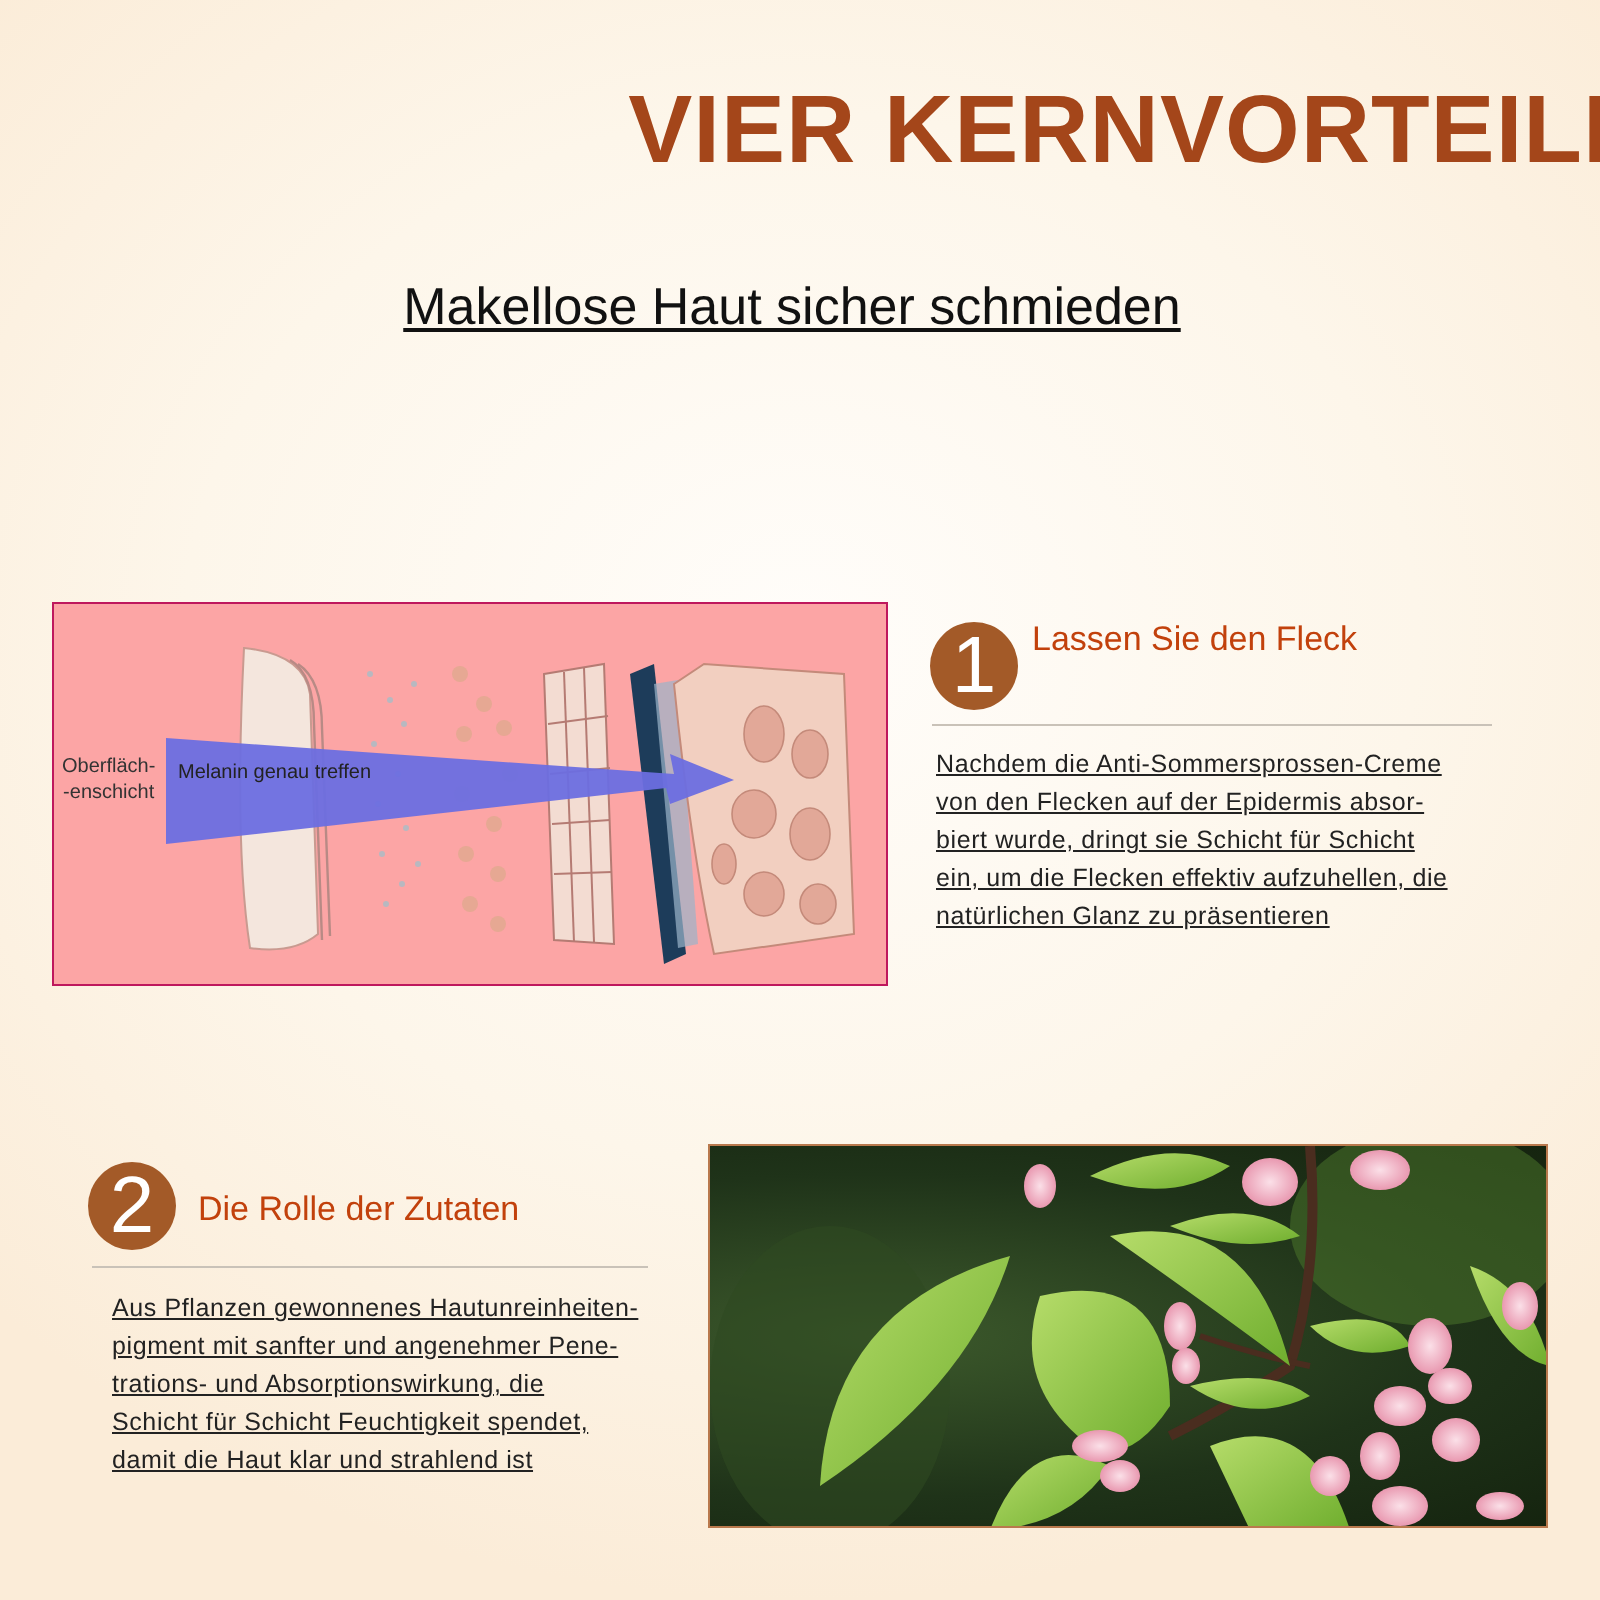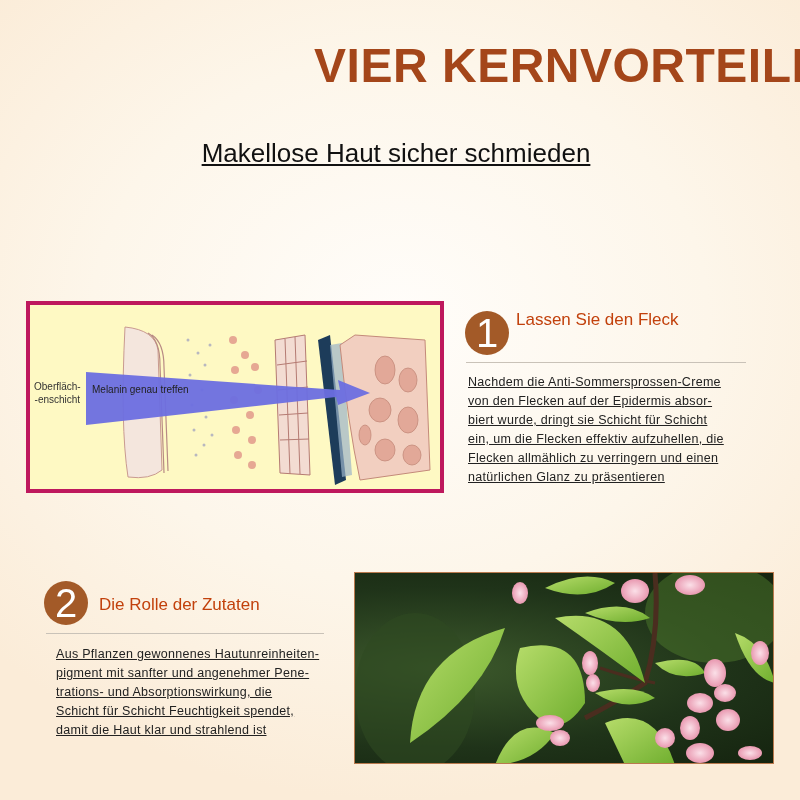--- a/index.html
+++ b/index.html
@@ -11,21 +11,21 @@
   .title {
     position: absolute; left: 0; top: 38px; width: 800px; text-align: right;
     font-size: 48px; font-weight: bold; color: #a4461a; letter-spacing: 0.5px; margin-left: 24px;
   }
   .subtitle {
     position: absolute; left: 0; top: 138px; width: 792px; text-align: center;
     font-size: 26px; color: #111; text-decoration: underline;
   }
   .diagram-frame {
     position: absolute; left: 26px; top: 301px; width: 418px; height: 192px;
-    border: 4px solid #be185d; background: #fef9c3; box-sizing: border-box; overflow: hidden;
+    border: 1px solid #be185d; background: #fca5a5; box-sizing: border-box; overflow: hidden;
   }
   .diagram-frame svg { position: absolute; left: 0; top: 0; }
   .layer-label {
     position: absolute; left: 4px; top: 75px; font-size: 10px; color: #333; line-height: 13px; text-align: center;
   }
   .arrow-label {
     position: absolute; left: 62px; top: 79px; font-size: 10px; color: #222;
   }
   .num-badge {
     position: absolute; width: 44px; height: 44px; border-radius: 50%;
@@ -121,21 +121,20 @@
 <div class="num-badge" style="left:465px; top:311px;">1</div>
 <div class="feat-title" style="left:516px; top:309px;">
   <div>Lassen Sie den Fleck</div>
 </div>
 <div class="divider" style="left:466px; top:362px; width:280px;"></div>
 <div class="feat-body" style="left:468px; top:373px;">
   <div>Nachdem die Anti-Sommersprossen-Creme</div>
   <div>von den Flecken auf der Epidermis absor-</div>
   <div>biert wurde, dringt sie Schicht für Schicht</div>
   <div>ein, um die Flecken effektiv aufzuhellen, die</div>
-  <div>Flecken allmählich zu verringern und einen</div>
   <div>natürlichen Glanz zu präsentieren</div>
 </div>
 
 <div class="num-badge" style="left:44px; top:581px;">2</div>
 <div class="feat-title" style="left:99px; top:594px;">Die Rolle der Zutaten</div>
 <div class="divider" style="left:46px; top:633px; width:278px;"></div>
 <div class="feat-body" style="left:56px; top:645px;">
   <div>Aus Pflanzen gewonnenes Hautunreinheiten-</div>
   <div>pigment mit sanfter und angenehmer Pene-</div>
   <div>trations- und Absorptionswirkung, die</div>

